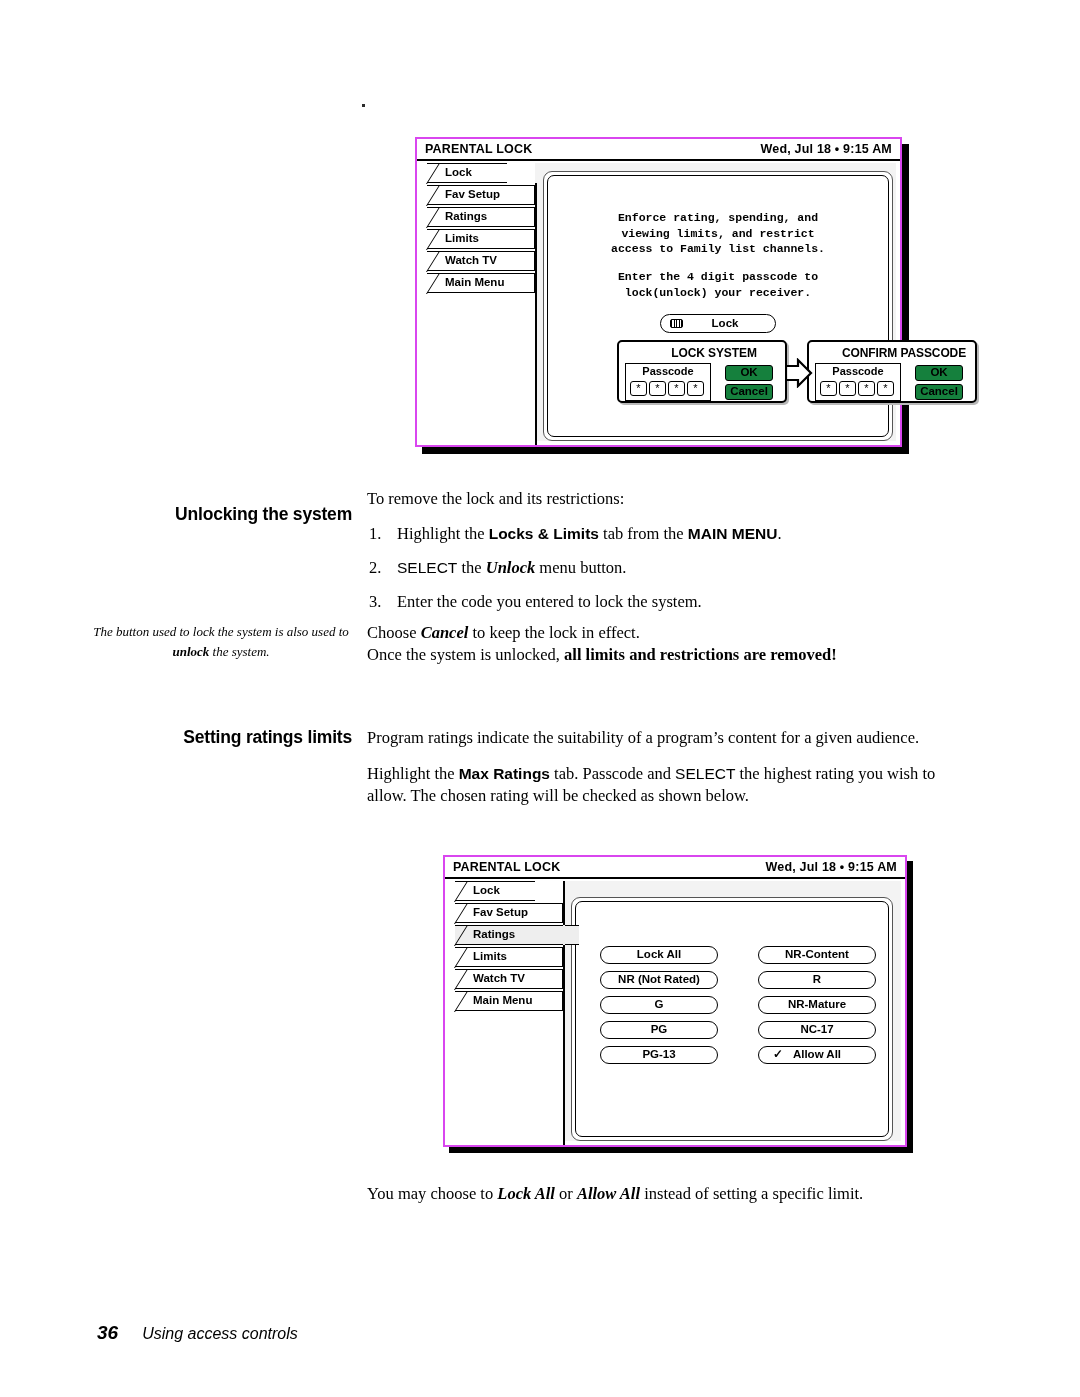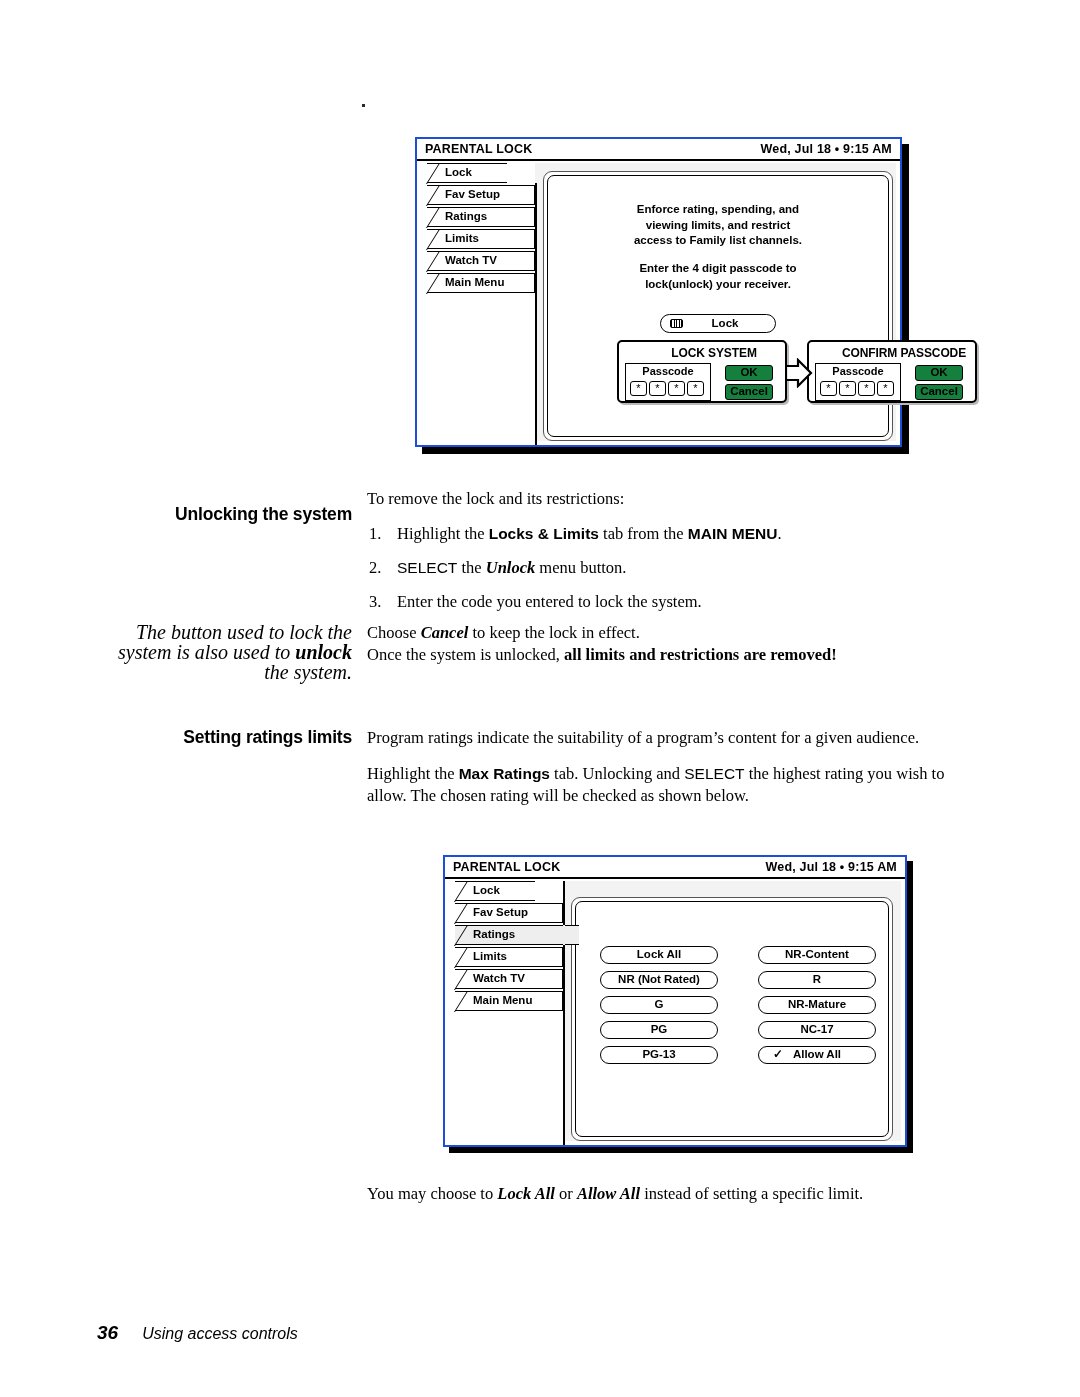--- a/index.html
+++ b/index.html
@@ -36,21 +36,21 @@
     left: 6px; top: 6px;
     right: -6px; bottom: -6px;
     background: #000000;
     z-index: 0;
   }
   .tv-outer {
     position: absolute;
     left: 0; top: 0;
     width: 100%; height: 100%;
     background: #ffffff;
-    border: 2px solid #1d4ed8;
+    border: 2px solid #d946ef;
     box-sizing: border-box;
     z-index: 1;
   }
   .tv-titlebar {
     position: absolute;
     left: 0; top: 0;
     width: 100%;
     height: 22px;
     box-sizing: border-box;
     border-bottom: 2px solid #000000;
@@ -146,24 +146,25 @@
     background: #f3f3f3;
     z-index: 1;
   }
 
   #fig1 .tv-panel { left: 126px; top: 32px; width: 350px; height: 270px; z-index: 2;}
 
   .f1-text {
     position: absolute;
     width: 100%;
     text-align: center;
-    font-family: Liberation Sans, sans-serif;
+    font-family: Liberation Mono, monospace;
     font-weight: bold;
     font-size: 11.5px;
     line-height: 15.5px;
+    margin-top: 8px;
   }
   #f1-para1 { top: 26px; }
   #f1-para2 { top: 85px; }
 
   
   .lock-btn {
     position: absolute;
     left: 50%;
     transform: translateX(-50%);
     top: 138px;
@@ -356,24 +357,24 @@
     font-family: "Liberation Sans", sans-serif;
     font-size: 15.5px;
   }
   .ital-b { font-style: italic; font-weight: bold; }
   .ser-b  { font-weight: bold; }
 
   .margin-note {
     position: absolute;
     left: 90px;
     width: 262px;
-    text-align: right;
+    text-align: center;
     font-family: "Liberation Serif", serif;
     font-style: italic;
-    font-size: 20px;
+    font-size: 13px;
     line-height: 20px;
   }
 
   
   #footer {
     position: absolute;
     left: 97px; top: 1322px;
     font-family: "Liberation Sans", sans-serif;
     font-style: italic;
     font-size: 16px;
@@ -498,21 +499,21 @@
 
 <div class="body-col" style="top:622px;">
   <p style="margin-bottom:0;"><span>Choose </span><span class="ital-b">Cancel</span><span> to keep the lock in effect.</span></p>
   <p style="margin-bottom:0;"><span>Once the system is unlocked, </span><span class="ser-b">all limits and restrictions are removed!</span></p>
 </div>
 
 <div class="sec-head" style="top:727px;">Setting ratings limits</div>
 
 <div class="body-col" style="top:727px;">
   <p>Program ratings indicate the suitability of a program’s content for a given audience.</p>
-  <p><span>Highlight the </span><span class="sans-b">Max Ratings</span><span> tab. Unlocking and </span><span class="sans-r">SELECT</span><span> the highest rating you wish to allow. The chosen rating will be checked as shown below.</span></p>
+  <p><span>Highlight the </span><span class="sans-b">Max Ratings</span><span> tab. Passcode and </span><span class="sans-r">SELECT</span><span> the highest rating you wish to allow. The chosen rating will be checked as shown below.</span></p>
 </div>
 
 <div class="tv-figure" id="fig2">
   <div class="tv-shadow"></div>
   <div class="tv-outer">
     <div id="fig2-greyfill"></div>
 
     <div class="tv-titlebar">
       <span class="tv-title-left">PARENTAL LOCK</span>
       <span class="tv-title-right">Wed, Jul 18 • 9:15 AM</span>

